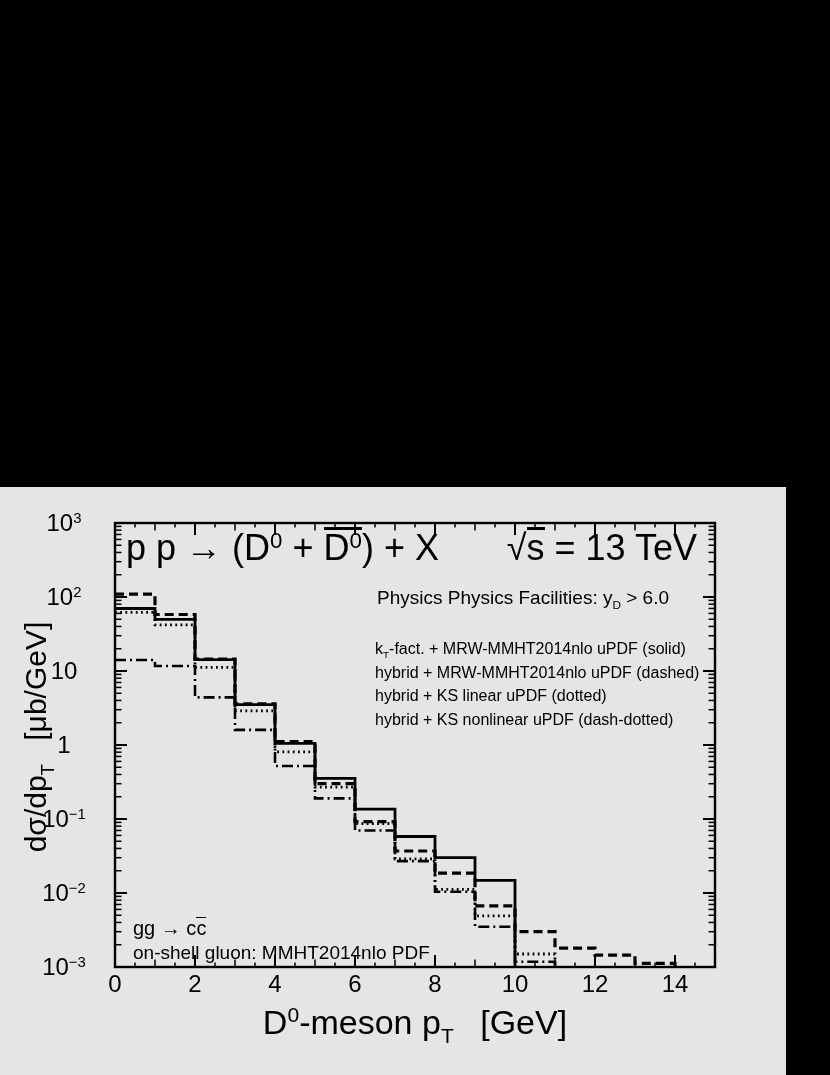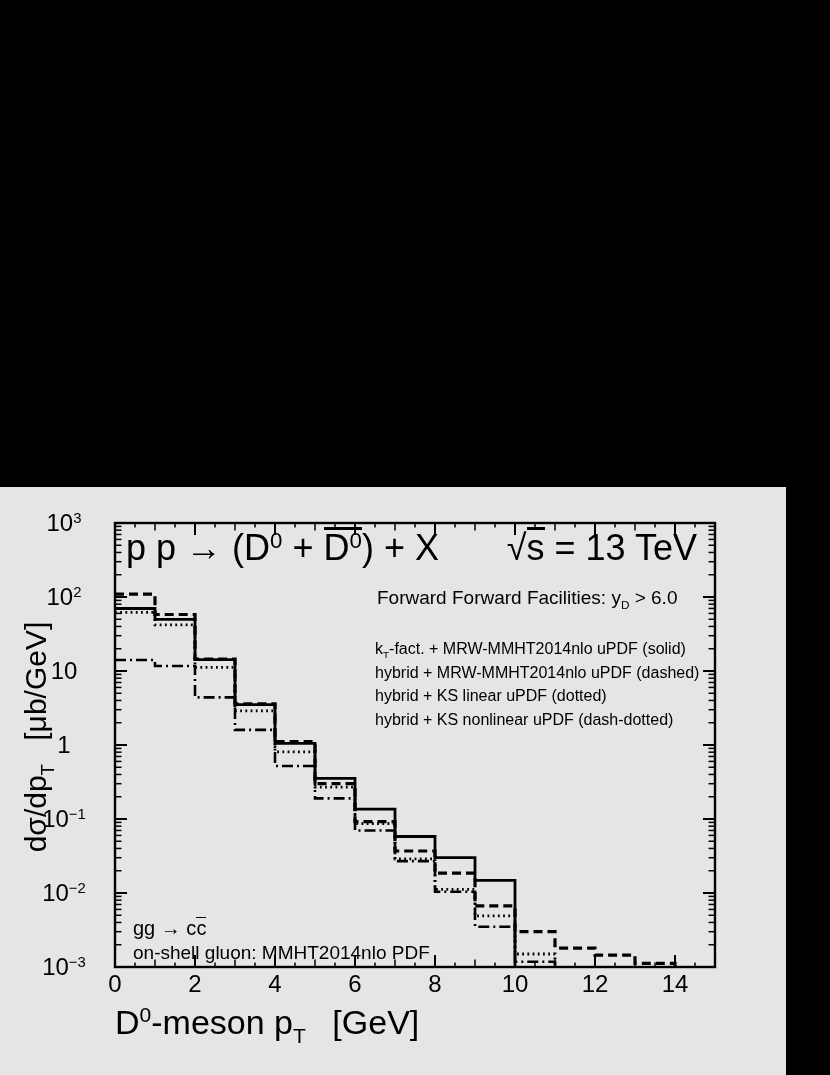--- a/index.html
+++ b/index.html
@@ -8,21 +8,21 @@
   .panel{position:absolute;left:0;top:487px;width:770px;height:588px;background:#e5e5e5;padding-left:16px;}
   .panel *{white-space:nowrap;}
   svg.plot{position:absolute;left:0;top:0;}
   .txt{position:absolute;line-height:1.05;}
   .title{font-size:36px;letter-spacing:0px;}
   .right{text-align:right;}
   .note{font-size:19px;}
   .legend-line{font-size:16px;line-height:20px;}
   .annot1{font-size:20px;}
   .annot2{font-size:19px;}
-  .xtitle{font-size:34px;}
+  .xtitle{font-size:34px;text-align:center;}
   .ytitle{font-size:30px;text-align:center;transform:rotate(-90deg);transform-origin:50% 50%;}
   .ytick{position:absolute;font-size:24px;text-align:center;height:26px;line-height:26px;}
   .xtick{position:absolute;font-size:24px;text-align:center;height:26px;line-height:26px;}
   .sp{font-size:62%;position:relative;top:-0.55em;}
   .sb{font-size:62%;position:relative;top:0.42em;}
   .ov{display:inline-block;border-top:0.085em solid currentColor;line-height:1;}
 </style>
 </head>
 <body>
 
@@ -195,21 +195,21 @@
       <line x1="715" y1="39.386054301489935" x2="708.5" y2="39.386054301489935" stroke="#000" stroke-width="1.5"></line>
       <path d="M 115.0 121.5 L 155.0 121.5 L 155.0 132.3 L 195.0 132.3 L 195.0 172.7 L 235.0 172.7 L 235.0 217.7 L 275.0 217.7 L 275.0 256.4 L 315.0 256.4 L 315.0 291.3 L 355.0 291.3 L 355.0 322.1 L 395.0 322.1 L 395.0 349.5 L 435.0 349.5 L 435.0 370.7 L 475.0 370.7 L 475.0 393.4 L 515.0 393.4 L 515.0 480" fill="none" stroke="#000" stroke-width="2.8" stroke-linecap="butt"></path>
       <path d="M 115.0 107.2 L 155.0 107.2 L 155.0 127.5 L 195.0 127.5 L 195.0 172.1 L 235.0 172.1 L 235.0 216.8 L 275.0 216.8 L 275.0 254.6 L 315.0 254.6 L 315.0 296.7 L 355.0 296.7 L 355.0 334.7 L 395.0 334.7 L 395.0 364.0 L 435.0 364.0 L 435.0 386.2 L 475.0 386.2 L 475.0 418.9 L 515.0 418.9 L 515.0 444.7 L 555.0 444.7 L 555.0 461.1 L 595.0 461.1 L 595.0 468.1 L 635.0 468.1 L 635.0 476.4 L 675.0 476.4 L 675.0 480" fill="none" stroke="#000" stroke-width="3.2" stroke-linecap="butt" stroke-dasharray="9,5"></path>
       <path d="M 115.0 125.4 L 155.0 125.4 L 155.0 137.9 L 195.0 137.9 L 195.0 180.4 L 235.0 180.4 L 235.0 223.8 L 275.0 223.8 L 275.0 264.8 L 315.0 264.8 L 315.0 300.1 L 355.0 300.1 L 355.0 336.5 L 395.0 336.5 L 395.0 371.8 L 435.0 371.8 L 435.0 402.4 L 475.0 402.4 L 475.0 428.9 L 515.0 428.9 L 515.0 467.0 L 555.0 467.0 L 555.0 480" fill="none" stroke="#000" stroke-width="2.8" stroke-linecap="butt" stroke-dasharray="1.8,3.4"></path>
       <path d="M 115.0 173.0 L 155.0 173.0 L 155.0 179.0 L 195.0 179.0 L 195.0 210.4 L 235.0 210.4 L 235.0 242.9 L 275.0 242.9 L 275.0 279.0 L 315.0 279.0 L 315.0 311.4 L 355.0 311.4 L 355.0 343.5 L 395.0 343.5 L 395.0 374.1 L 435.0 374.1 L 435.0 404.7 L 475.0 404.7 L 475.0 439.7 L 515.0 439.7 L 515.0 474.7 L 555.0 474.7 L 555.0 480" fill="none" stroke="#000" stroke-width="2.6" stroke-linecap="butt" stroke-dasharray="11,4,2,4"></path>
     </svg>
 
   <div class="txt title" style="left:126px;top:40px;"><span>p p </span><span>→</span><span> (D</span><span class="sp">0</span><span> + </span><span class="ov"><span>D</span><span class="sp">0</span></span><span>) + X</span></div>
   <div class="txt title right" style="left:397px;top:40px;width:300px;"><span>√</span><span class="ov"><span>s</span></span><span> = 13 TeV</span></div>
 
-  <div class="txt note" style="left:377px;top:101px;"><span>Forward Forward Facilities: y</span><span class="sb">D</span><span> &gt; 6.0</span></div>
+  <div class="txt note" style="left:377px;top:101px;"><span>Physics Physics Facilities: y</span><span class="sb">D</span><span> &gt; 6.0</span></div>
 
   <div class="txt legend-line" style="left:375px;top:152px;"><span>k</span><span class="sb">T</span><span>-fact. + MRW-MMHT2014nlo uPDF (solid)</span></div>
   <div class="txt legend-line" style="left:375px;top:176px;"><span>hybrid + MRW-MMHT2014nlo uPDF (dashed)</span></div>
   <div class="txt legend-line" style="left:375px;top:223px;"><span>hybrid + KS nonlinear uPDF (dash-dotted)</span></div>
   <div class="txt legend-line" style="left:375px;top:199px;"><span>hybrid + KS linear uPDF (dotted)</span></div>
 
   <div class="txt annot1" style="left:133px;top:430px;"><span>gg </span><span>→</span><span> c</span><span class="ov"><span>c</span></span></div>
   <div class="txt annot2" style="left:133px;top:456px;"><span>on-shell gluon: MMHT2014nlo PDF</span></div>
 
   <div class="txt xtitle" style="left:115px;top:518px;width:600px;"><span>D</span><span class="sp">0</span><span>-meson p</span><span class="sb">T</span><span>  [GeV]</span></div>

